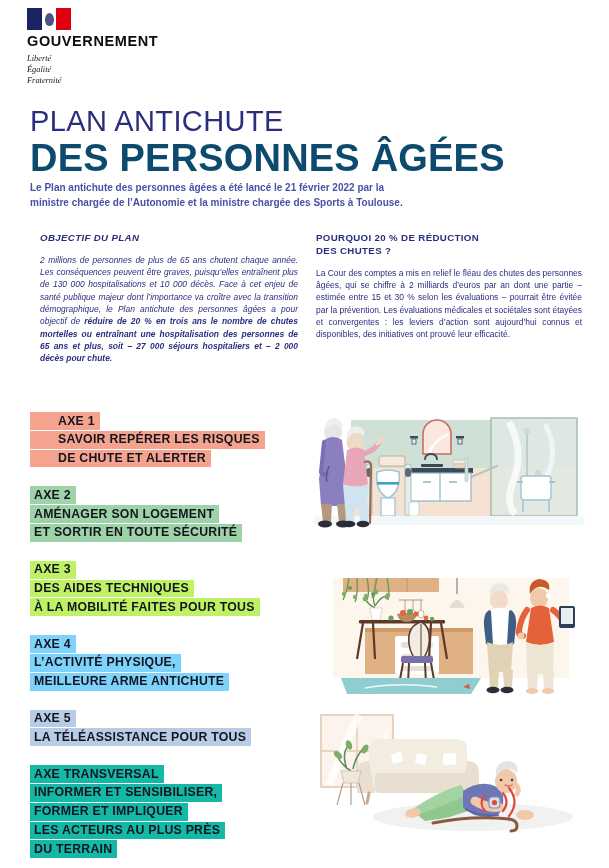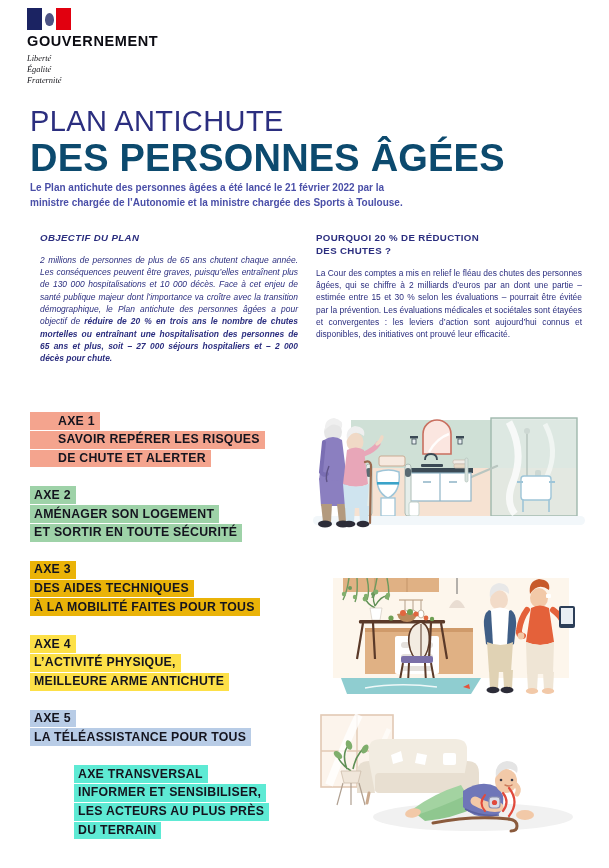--- a/index.html
+++ b/index.html
@@ -130,24 +130,24 @@
     letter-spacing: .25px;
     line-height: 1.0;
     color: #14141e;
     padding: 2.5px 5px 3px 4px;
     margin-bottom: 1px;
   }
   .axe-line:last-child { margin-bottom: 0; }
 
   .c-salmon { background: #f4a48e; padding-left: 28px; }
   .c-green  { background: #9ed2a8; }
-  .c-yellow { background: #eab308; }
-  .c-purple { background: #fde047; }
+  .c-yellow { background: #bef264; }
+  .c-purple { background: #7dd3fc; }
   .c-blue   { background: #b8cce6; text-align: right; }
-  .c-gray   { background: #5eead4; margin-left: 44px; }
+  .c-gray   { background: #14b8a6; }
 
   
   .illus { position: absolute; }
   .illus svg { display: block; }
   #illus-bathroom { left: 313px; top: 412px; }
   #illus-kitchen  { left: 313px; top: 578px; }
   #illus-fall     { left: 313px; top: 705px; }
 </style>
 </head>
 <body>
@@ -210,20 +210,21 @@
   </div>
 
   <div class="axe">
     <div class="axe-line c-blue">AXE 5</div>
     <div class="axe-line c-blue">LA TÉLÉASSISTANCE POUR TOUS</div>
   </div>
 
   <div class="axe">
     <div class="axe-line c-gray">AXE TRANSVERSAL</div>
     <div class="axe-line c-gray">INFORMER ET SENSIBILISER,</div>
+    <div class="axe-line c-gray">FORMER ET IMPLIQUER</div>
     <div class="axe-line c-gray">LES ACTEURS AU PLUS PRÈS</div>
     <div class="axe-line c-gray">DU TERRAIN</div>
   </div>
 
 </div>
 
 <div class="illus" id="illus-bathroom">
 <svg width="272" height="122" viewBox="0 0 272 122" xmlns="http://www.w3.org/2000/svg">
 
   <rect x="38" y="8" width="226" height="48" fill="#cfe0d6"></rect>

